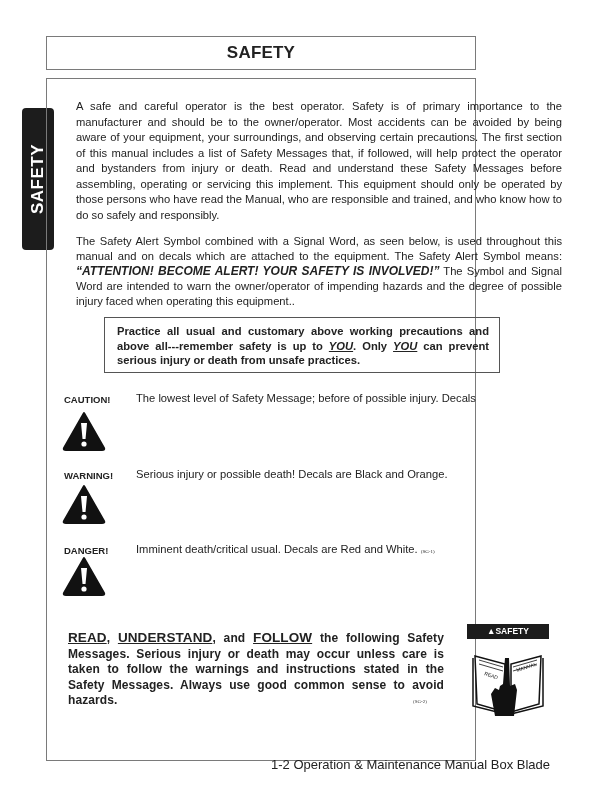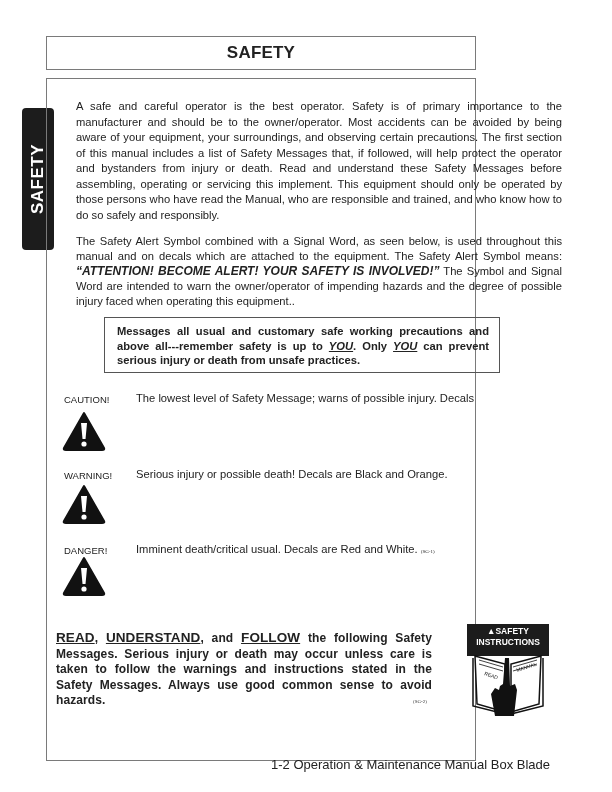--- a/index.html
+++ b/index.html
@@ -25,34 +25,34 @@
             text-align:justify; color:#222; margin:12px; }
     .para1 { top:87px; }
     .para2 { top:222px; line-height:15px; }
     .para2 b { font-size:12px;font-style:italic; }
 
     .notice { position:absolute; left:104px; top:317px; width:396px; height:56px;
               border:1px solid #555; box-sizing:border-box; padding:6px 10px 0 12px;
               font-weight:bold; font-size:11.2px; line-height:14.5px; text-align:justify; color:#222; }
     .notice u { text-decoration:underline;font-style:italic; }
 
-    .sig-label { position:absolute; left:64px; font-weight:normal; font-size:9.5px; color:#222; }
+    .sig-label { position:absolute; left:64px; font-weight:bold; font-size:9.5px; color:#222; }
     .sig-text { position:absolute; left:136px; font-size:11.2px; line-height:15px; color:#222; }
     .sig-icon { position:absolute; left:62px; width:44px; height:40px; }
     .sg { font-family:"Liberation Serif", serif; font-size:5px; }
 
-    .read-block { position:absolute; left:56px; top:630px; width:376px;
+    .read-block { position:absolute; left:68px; top:630px; width:376px;
                   font-weight:bold; font-size:12px; line-height:15.5px; text-align:justify;
                   color:#222; letter-spacing:0.1px; }
     .read-block .big { font-size:13.5px; text-decoration:underline; }
     .sg2 { position:absolute; left:413px; top:699px; font-family:"Liberation Serif", serif;
            font-size:5px; color:#333; }
 
     .manual-icon { position:absolute; left:467px; top:624px; width:82px; height:90px; }
-    .mi-banner { position:absolute; left:0; top:0; width:82px; height:32px; background:#1c1c1c;
+    .mi-banner { position:absolute; left:0; top:0; width:82px; height:15px; background:#1c1c1c;
                  color:#fff; font-weight:bold; font-size:8.5px; line-height:10.5px; text-align:center;
                  padding-top:2px; box-sizing:border-box; }
 
     .footer { position:absolute; right:62px; top:757px; font-size:13px; color:#222; }
   </style>
 </head>
 <body>
 
 <div class="hdr-final">
   <span class="page-title">SAFETY</span>
@@ -61,25 +61,25 @@
 <div class="side-tab">
   <span>SAFETY</span>
 </div>
 
 <div class="content-box"></div>
 
 <p class="para para1">A safe and careful operator is the best operator.   Safety is of primary importance to the manufacturer and should be to the owner/operator.   Most accidents can be avoided by being aware of your equipment, your surroundings, and observing certain precautions.   The first section of this manual includes a list of Safety Messages that, if followed, will help protect the operator and bystanders from injury or death.   Read and understand these Safety Messages before assembling, operating or servicing this implement.   This equipment should only be operated by those persons who have read the Manual, who are responsible and trained, and who know how to do so safely and responsibly.</p>
 
 <p class="para para2"><span>The Safety Alert Symbol combined with a Signal Word, as seen below, is used throughout this manual and on decals which are attached to the equipment.  The Safety Alert Symbol means: </span><b>“ATTENTION! BECOME ALERT! YOUR SAFETY IS INVOLVED!”</b><span>  The Symbol and Signal Word are intended to warn the owner/operator of impending hazards and the degree of possible injury faced when operating this equipment..</span></p>
 
-<div class="notice"><span>Messages all usual and customary safe working precautions and above all---remember safety is up to </span><u>YOU</u><span>.   Only </span><u>YOU</u><span> can prevent serious injury or death from unsafe practices.</span></div>
+<div class="notice"><span>Practice all usual and customary above working precautions and above all---remember safety is up to </span><u>YOU</u><span>.   Only </span><u>YOU</u><span> can prevent serious injury or death from unsafe practices.</span></div>
 
 <div class="sig-label" style="top:394px;">CAUTION!</div>
 <div class="sig-text" style="top:391px;">
-  <div>The lowest level of Safety Message; warns of possible injury.  Decals</div>
+  <div>The lowest level of Safety Message; before of possible injury.  Decals</div>
 </div>
 <svg class="sig-icon" style="top:411px;" viewBox="0 0 44 40">
   <path d="M22 2 L42 37 Q43 39 40 39 L4 39 Q1 39 2 37 Z" fill="#111" stroke="#111" stroke-width="2" stroke-linejoin="round"></path>
   <path d="M19 12 L25 12 L23.5 28 L20.5 28 Z" fill="#fff"></path>
   <circle cx="22" cy="33" r="2.6" fill="#fff"></circle>
 </svg>
 
 <div class="sig-label" style="top:470px;">WARNING!</div>
 <div class="sig-text" style="top:467px;">Serious injury or possible death!  Decals are Black and Orange.</div>
 <svg class="sig-icon" style="top:484px;" viewBox="0 0 44 40">

